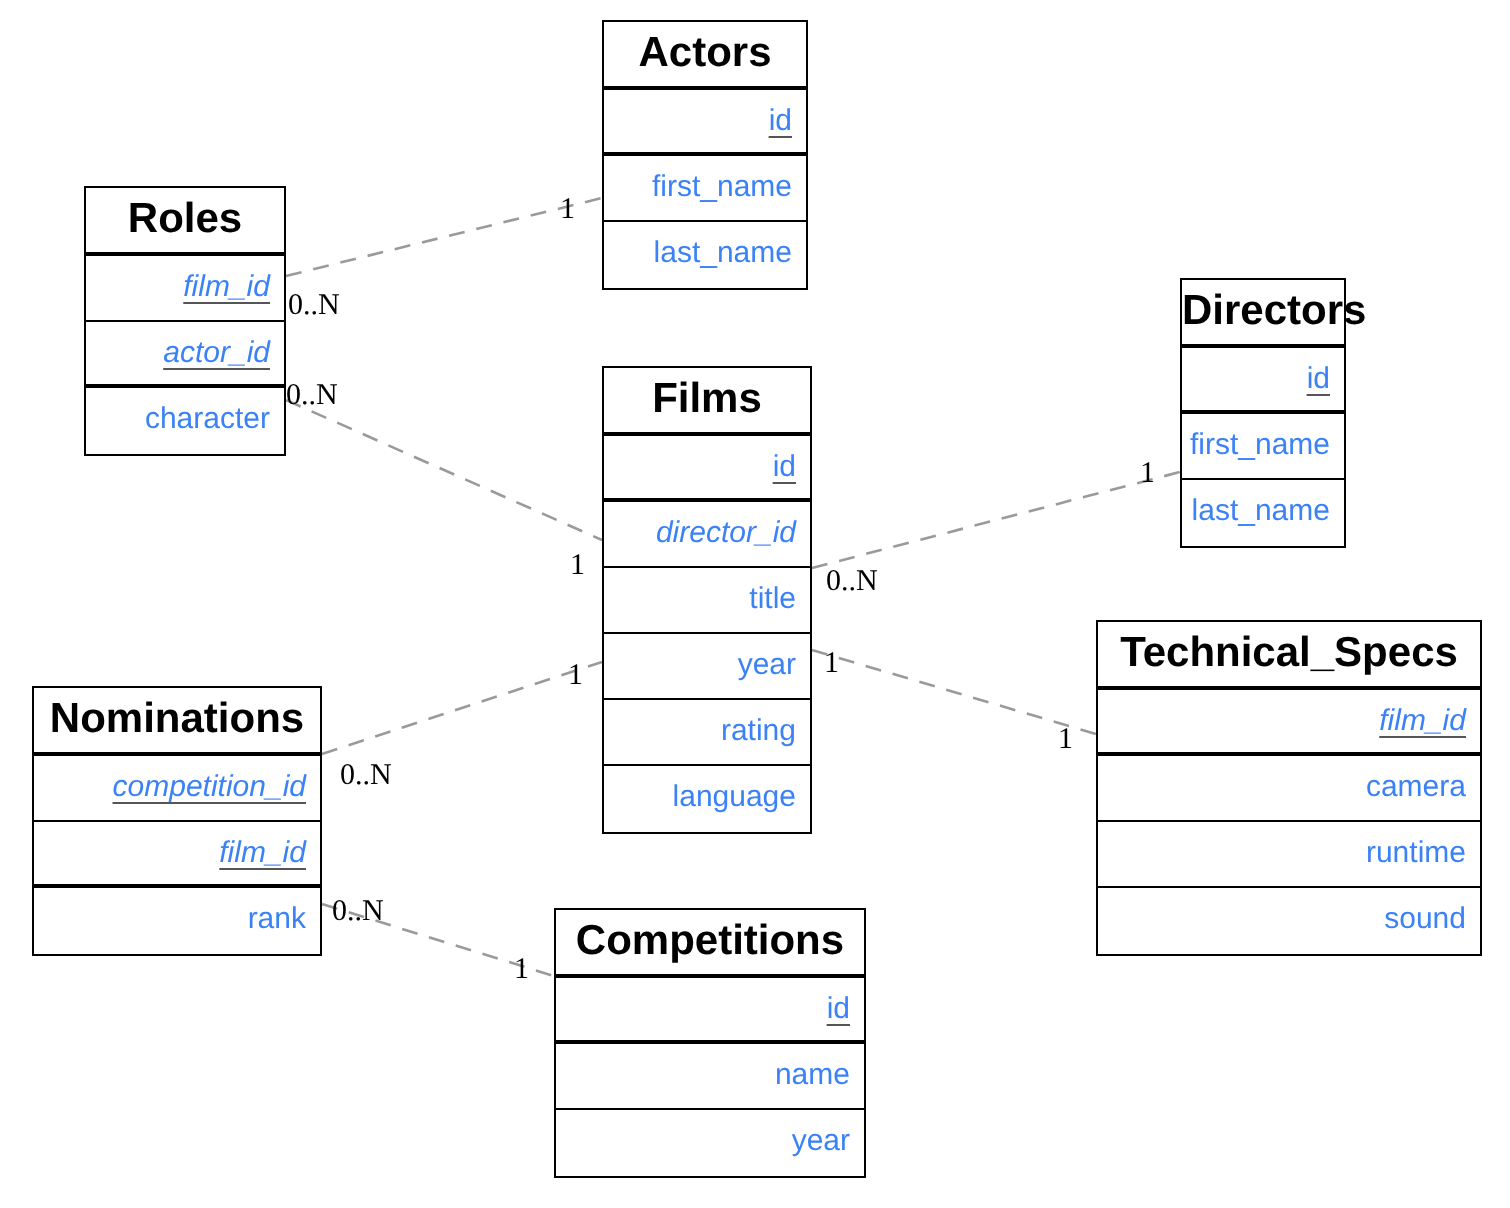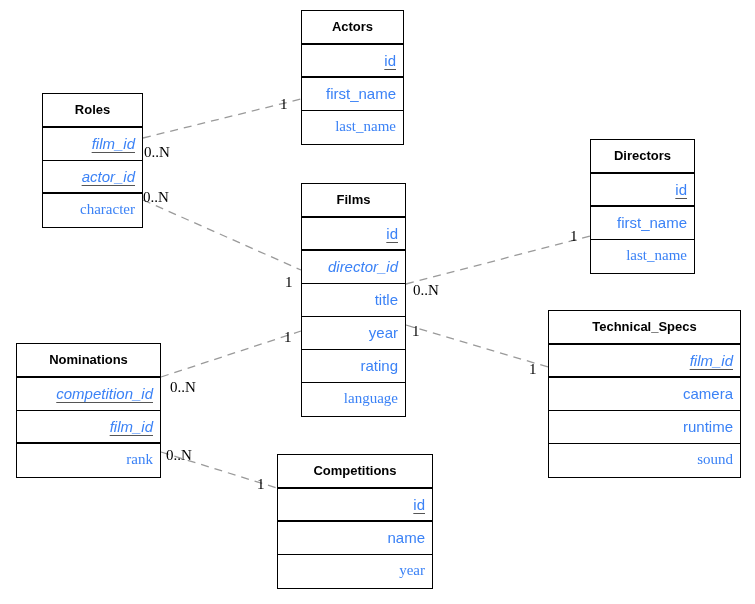--- a/index.html
+++ b/index.html
@@ -36,37 +36,37 @@
     box-sizing: border-box;
     background: #ffffff;
     border: 1px solid #000000;
   }
   .entity-header {
     box-sizing: border-box;
     height: 34px;
     line-height: 31px;
     text-align: center;
     font-weight: bold;
-    font-size: 13px;
+    font-size: 21px;
     color: #000000;
     border-bottom: 2px solid #000000;
     white-space: nowrap;
   }
   .field {
     box-sizing: border-box;
     height: 33px;
     line-height: 31px;
     text-align: right;
     padding-right: 7px;
     font-size: 15px;
     color: #3b82f6;
     border-bottom: 1px solid #000000;
     white-space: nowrap;
   }
-  .field:last-child { border-bottom: none; font-family: Liberation Serif, serif; }
+  .field:last-child { border-bottom: none; }
   .field.key-end { border-bottom-width: 2px; }
   .field.pk {
     text-decoration: underline;
     text-decoration-color: #555555;
     text-underline-offset: 3px;
   }
   .field.fk { font-style: italic; }
 </style>
 </head>
 <body>
@@ -119,21 +119,21 @@
       </div>
       <div class="entity" style="left: 301px; top: 183px; width: 105px;">
         <div class="entity-header">Films</div>
         <div class="field pk key-end">id</div>
         <div class="field fk">director_id</div>
         <div class="field">title</div>
         <div class="field">year</div>
         <div class="field">rating</div>
         <div class="field">language</div>
       </div>
-      <div class="entity" style="left: 590px; top: 139px; width: 105px;">
+      <div class="entity" style="left: 590px; top: 139px; width: 83px;">
         <div class="entity-header">Directors</div>
         <div class="field pk key-end">id</div>
         <div class="field">first_name</div>
         <div class="field">last_name</div>
       </div>
       <div class="entity" style="left: 548px; top: 310px; width: 193px;">
         <div class="entity-header">Technical_Specs</div>
         <div class="field pk fk key-end">film_id</div>
         <div class="field">camera</div>
         <div class="field">runtime</div>

